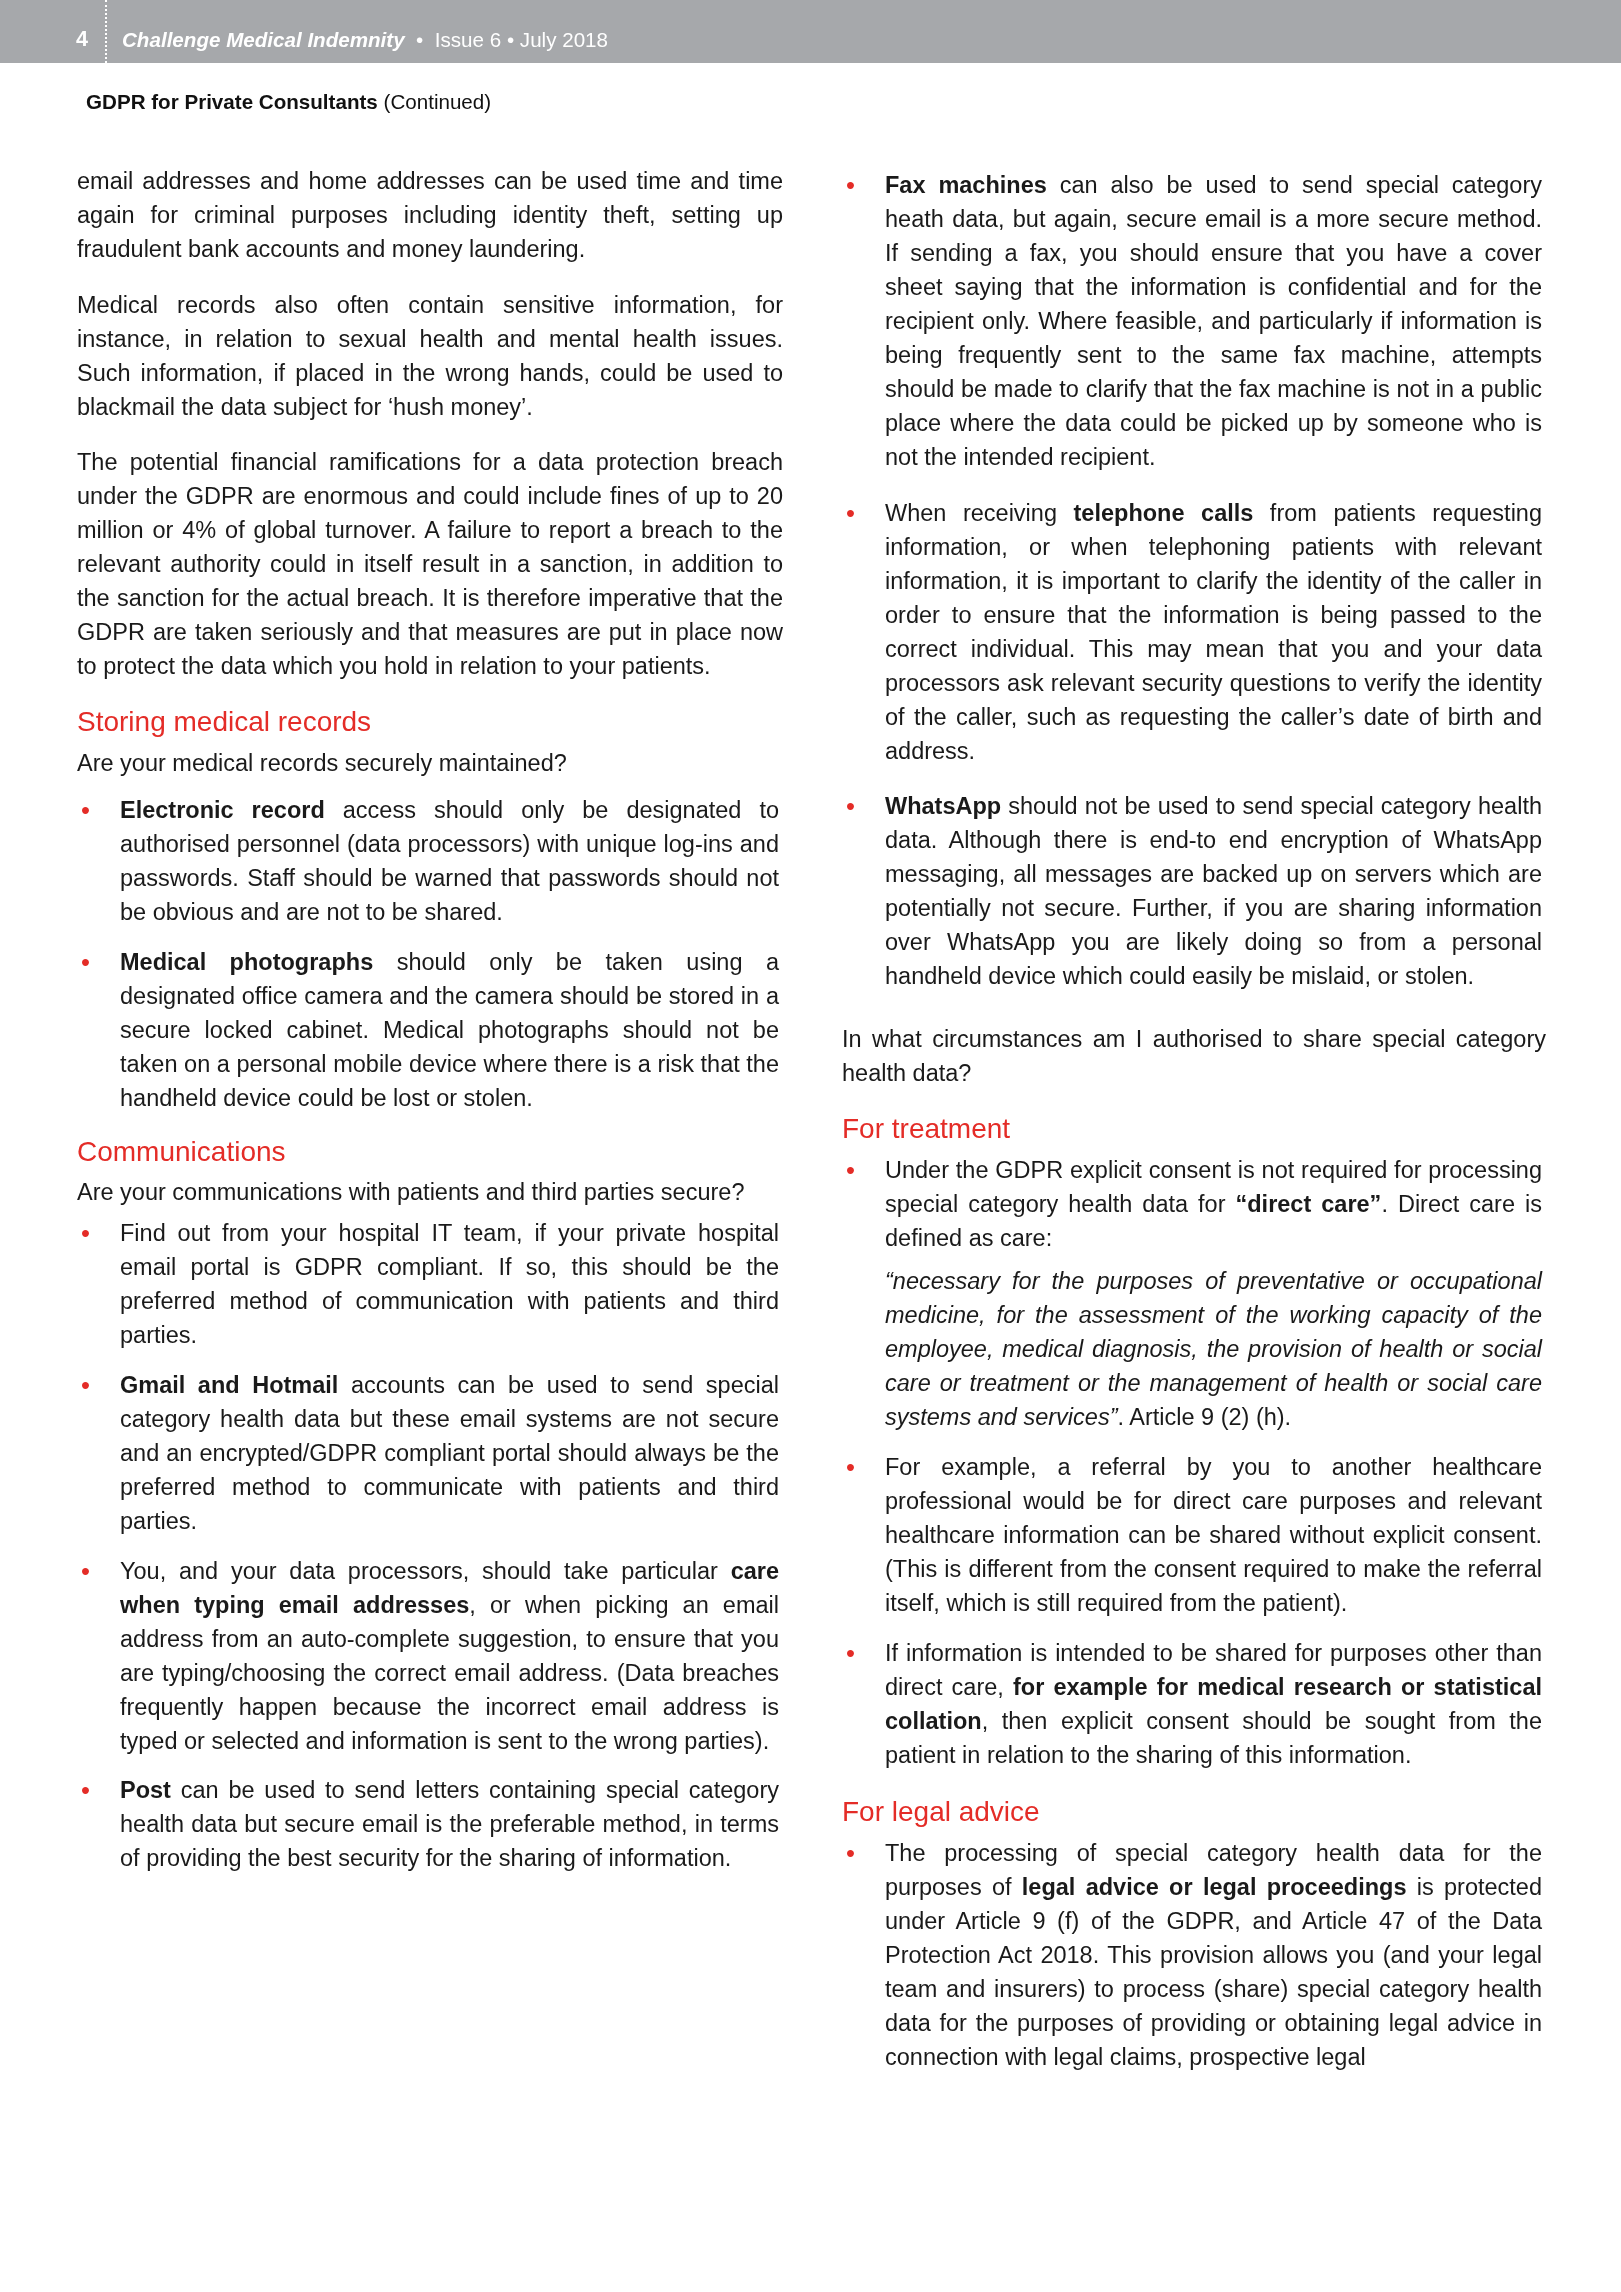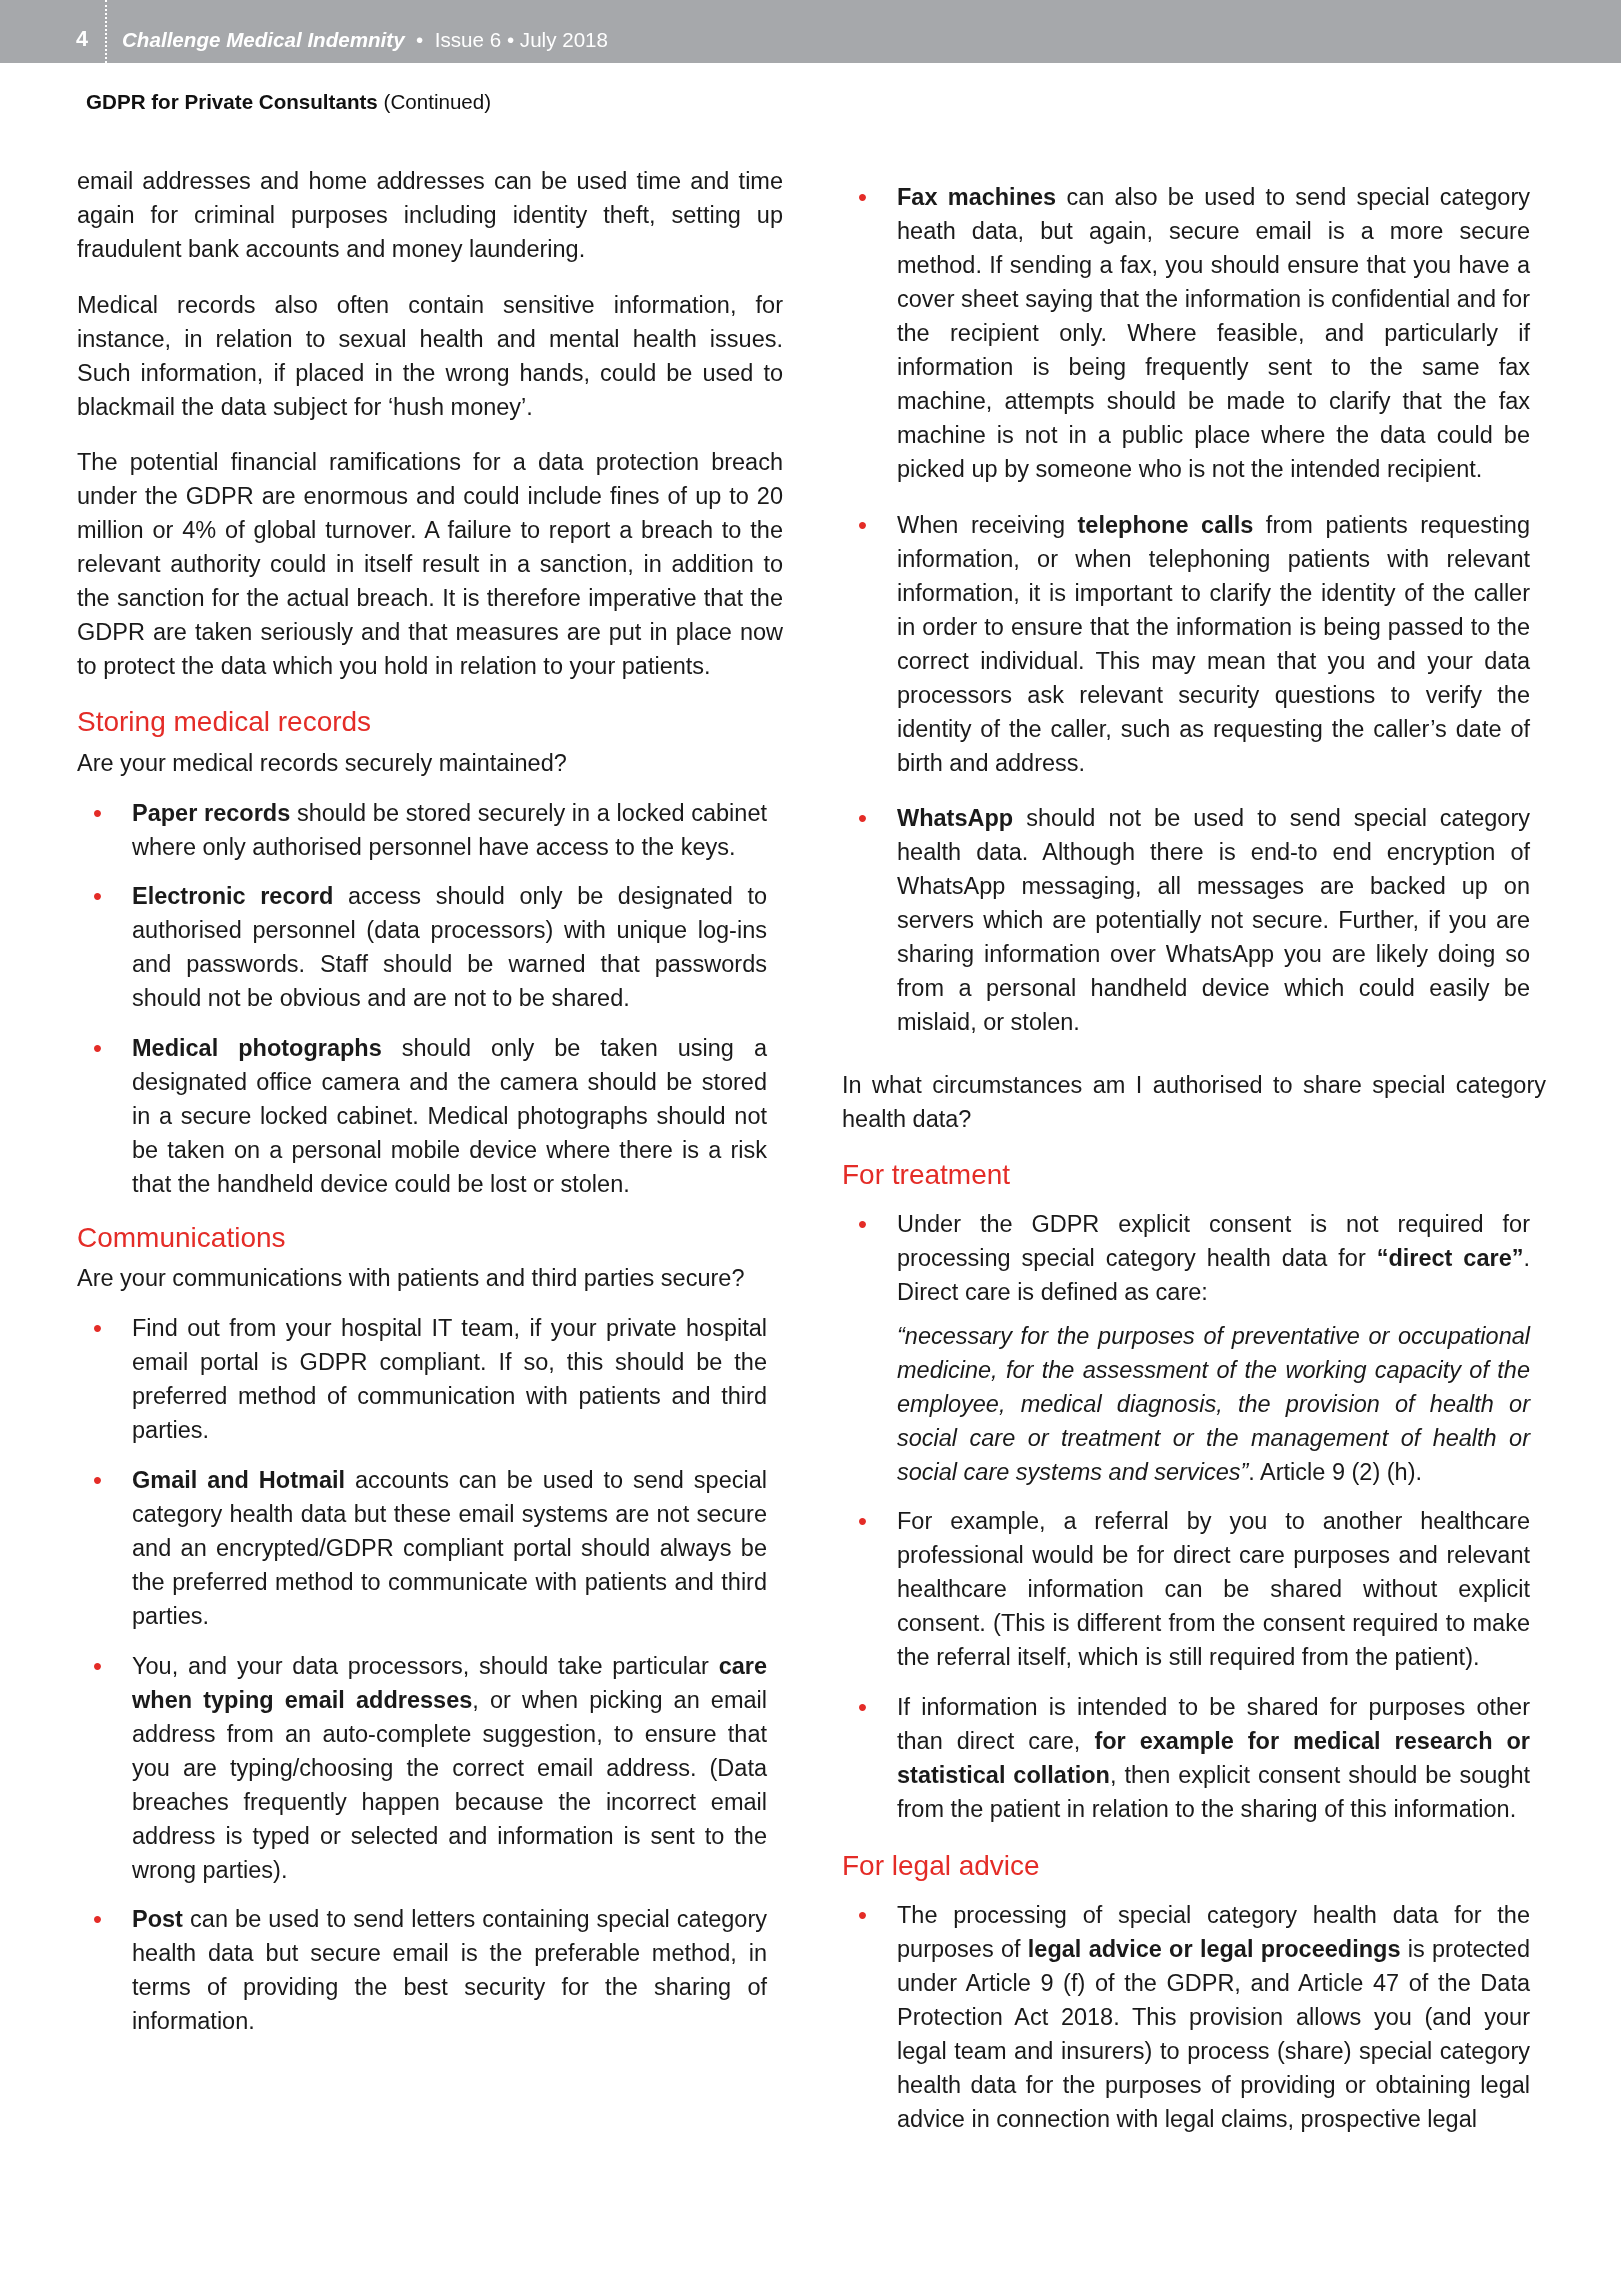--- a/index.html
+++ b/index.html
@@ -12,21 +12,21 @@
   .topbar .pub b { font-weight: bold; font-style: italic; }
   .running { position: absolute; left: 86px; top: 90px; font-size: 20.6px; color: #111; }
   .running b { font-weight: bold; }
   .col { position: absolute; top: 164px; width: 706px; font-size: 23.5px; line-height: 34px; text-align: justify; }
   .col.left { left: 77px; }
   .col.right { left: 842px; width: 704px; }
   p { margin: 0 0 21.6px 0; }
   .h1 { color: #e42c27; font-weight: bold; font-size: 33px; line-height: 38px; margin: 39px 0 9.8px 0; }
   .h1.right { text-align: justify; text-align-last: left; }
   .h2 { color: #e42c27; font-size: 28px; line-height: 33px; margin: 0 0 7.8px 0; }
-  ul { list-style: none; margin: 16px; padding: 0; }
+  ul { list-style: none; margin: 4px; padding: 0; }
   li { position: relative; padding-left: 39px; margin-bottom: 15.7px; }
   li::before { content: "\2022"; color: #e42c27; position: absolute; left: 0; top: 0; font-size: 25.5px; }
   .quote { font-style: italic; display: block; margin-top: 9.8px; }
   b { font-weight: bold; }
 </style>
 </head>
 <body>
 
 <div class="topbar">
   <span class="pagenum">4</span>
@@ -41,21 +41,20 @@
 <div class="running"><b>GDPR for Private Consultants</b><span> (Continued)</span></div>
 
 <div class="col left">
   <p>email addresses and home addresses can be used time and time again for criminal purposes including identity theft, setting up fraudulent bank accounts and money laundering.</p>
   <p>Medical records also often contain sensitive information, for instance, in relation to sexual health and mental health issues. Such information, if placed in the wrong hands, could be used to blackmail the data subject for ‘hush money’.</p>
   <p>The potential financial ramifications for a data protection breach under the GDPR are enormous and could include fines of up to  20 million or 4% of global turnover. A failure to report a breach to the relevant authority could in itself result in a sanction, in addition to the sanction for the actual breach. It is therefore imperative that the GDPR are taken seriously and that measures are put in place now to protect the data which you hold in relation to your patients.</p>
 
   <div class="h2">Storing medical records</div>
   <p style="margin-bottom:13.7px">Are your medical records securely maintained?</p>
   <ul>
-    <li><b>Paper records</b><span> should be stored securely in a locked cabinet where only authorised personnel have access to the keys.</span></li>
     <li><b>Electronic record</b><span> access should only be designated to authorised personnel (data processors) with unique log-ins and passwords. Staff should be warned that passwords should not be obvious and are not to be shared.</span></li>
     <li><b>Medical photographs</b><span> should only be taken using a designated office camera and the camera should be stored in a secure locked cabinet. Medical photographs should not be taken on a personal mobile device where there is a risk that the handheld device could be lost or stolen.</span></li>
   </ul>
 
   <div class="h2" style="margin-top:19.6px">Communications</div>
   <p style="margin-bottom:7px">Are your communications with patients and third parties secure?</p>
   <ul>
     <li><span>Find out from your hospital IT team, if your private hospital email portal is GDPR compliant. If so, this should be the preferred method of communication with patients and third parties.</span></li>
     <li><b>Gmail and Hotmail</b><span> accounts can be used to send special category health data but these email systems are not secure and an encrypted/GDPR compliant portal should always be the preferred method to communicate with patients and third parties.</span></li>
     <li><span>You, and your data processors, should take particular </span><b>care when typing email addresses</b><span>, or when picking an email address from an auto-complete suggestion, to ensure that you are typing/choosing the correct email address. (Data breaches frequently happen because the incorrect email address is typed or selected and information is sent to the wrong parties).</span></li>

